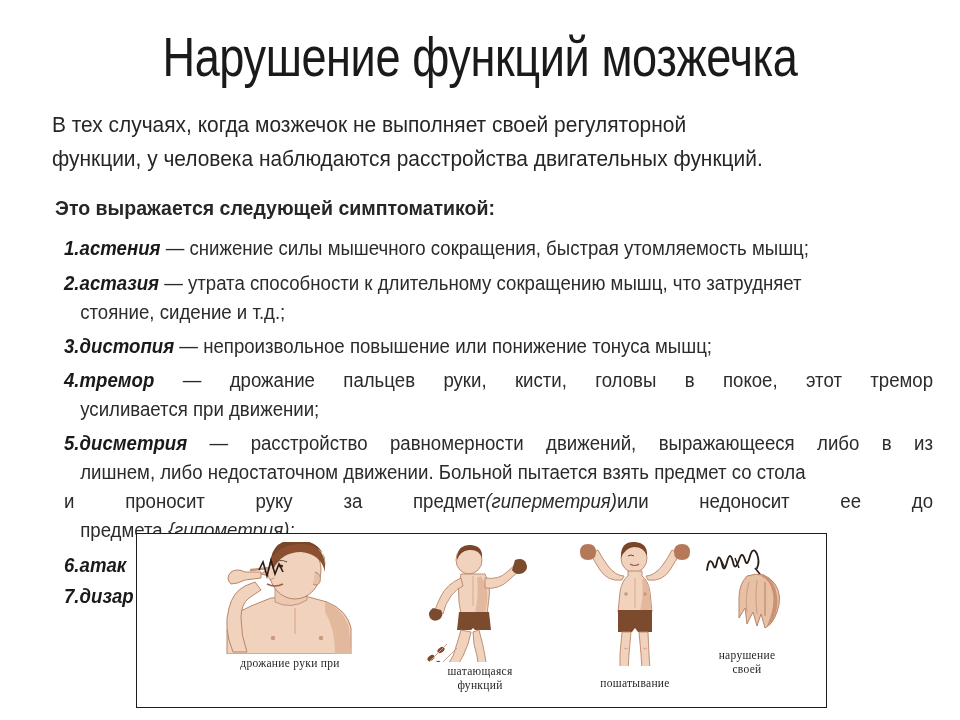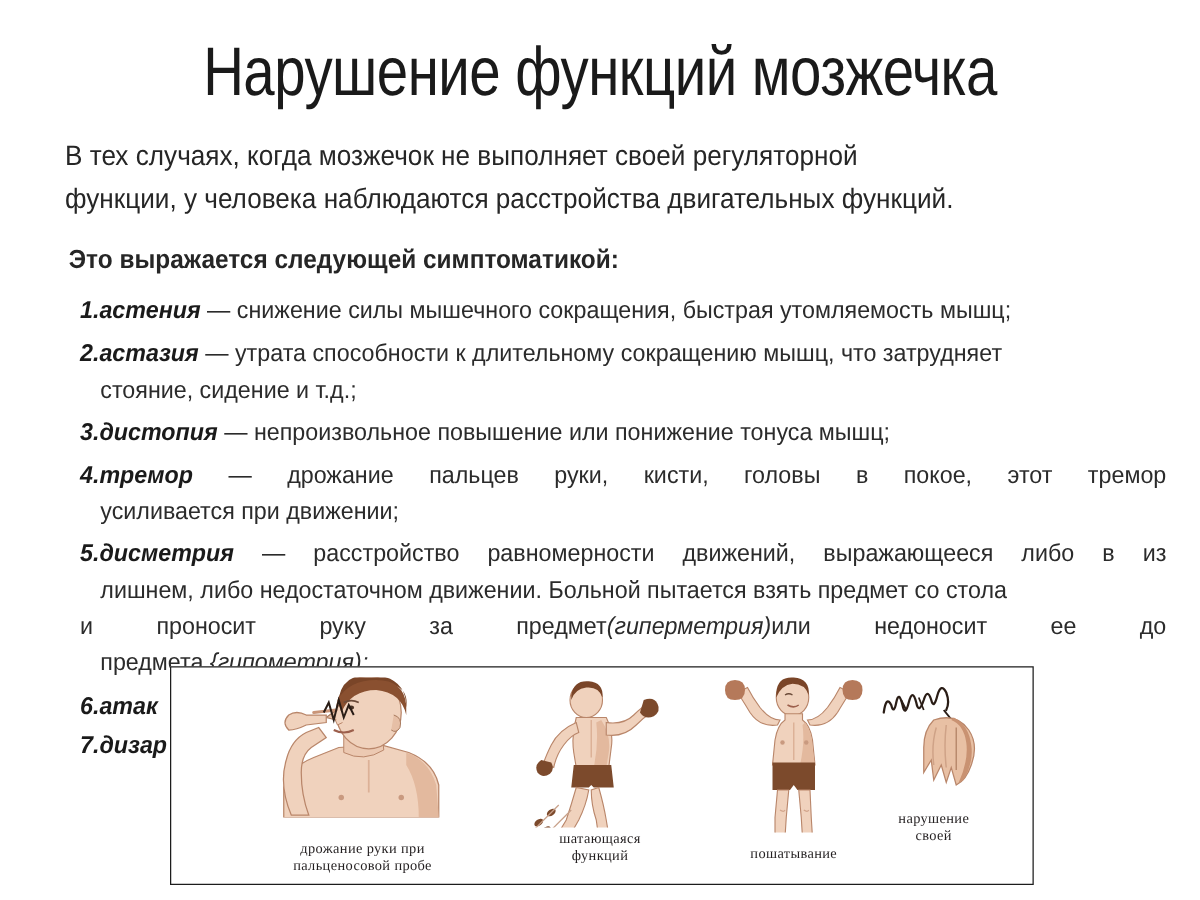--- a/index.html
+++ b/index.html
@@ -137,21 +137,21 @@
   #fig-1 { left: 28px;  top: 8px;  width: 250px; }
   #fig-2 { left: 243px; top: 10px; width: 200px; }
   #fig-3 { left: 398px; top: 4px;  width: 200px; text-align: center; }
   #fig-4 { left: 520px; top: 6px;  width: 180px; }
 
   #fig-1 .art { height: 112px; }
   #fig-2 .art { height: 118px; }
   #fig-3 .art { height: 128px; }
   #fig-4 .art { height: 96px; }
 
-  #fig-1 .caption { margin-top: 18px; }
+  #fig-1 .caption { margin-top: 2px; }
   #fig-2 .caption { margin-top: 2px; }
   #fig-3 .caption { margin-top: 10px; }
   #fig-4 .caption { margin-top: 12px; }
 </style>
 </head>
 <body>
 
 <div class="slide">
 
   <div class="title">Нарушение функций мозжечка</div>
@@ -248,21 +248,20 @@
 
           <path d="M84 28 L88 20 L92 34 L96 18 L100 32 L104 22 L108 30" stroke="#2a1d16" stroke-width="1.6" fill="none" stroke-linejoin="miter"></path>
 
           <circle cx="98" cy="96" r="2.2" fill="#c99a80"></circle>
           <circle cx="146" cy="96" r="2.2" fill="#c99a80"></circle>
           <path d="M120 66 L120 92" stroke="#dcb197" stroke-width="1.4"></path>
         </svg>
       </div>
       <div class="caption">
         <div>дрожание руки при</div>
-        <div>пальценосовой пробе</div>
       </div>
     </div>
 
     <div class="fig" id="fig-2">
       <div class="art">
         <svg viewBox="0 0 150 118" width="150" height="118" xmlns="http://www.w3.org/2000/svg">
 
           <ellipse cx="64" cy="16" rx="13" ry="14" fill="#f0d2bd" stroke="#b9866a" stroke-width="0.9"></ellipse>
           <path d="M52 12 Q54 0 66 1 Q78 2 77 14 Q74 5 64 6 Q55 7 52 16 Z" fill="#7a4528"></path>
 

